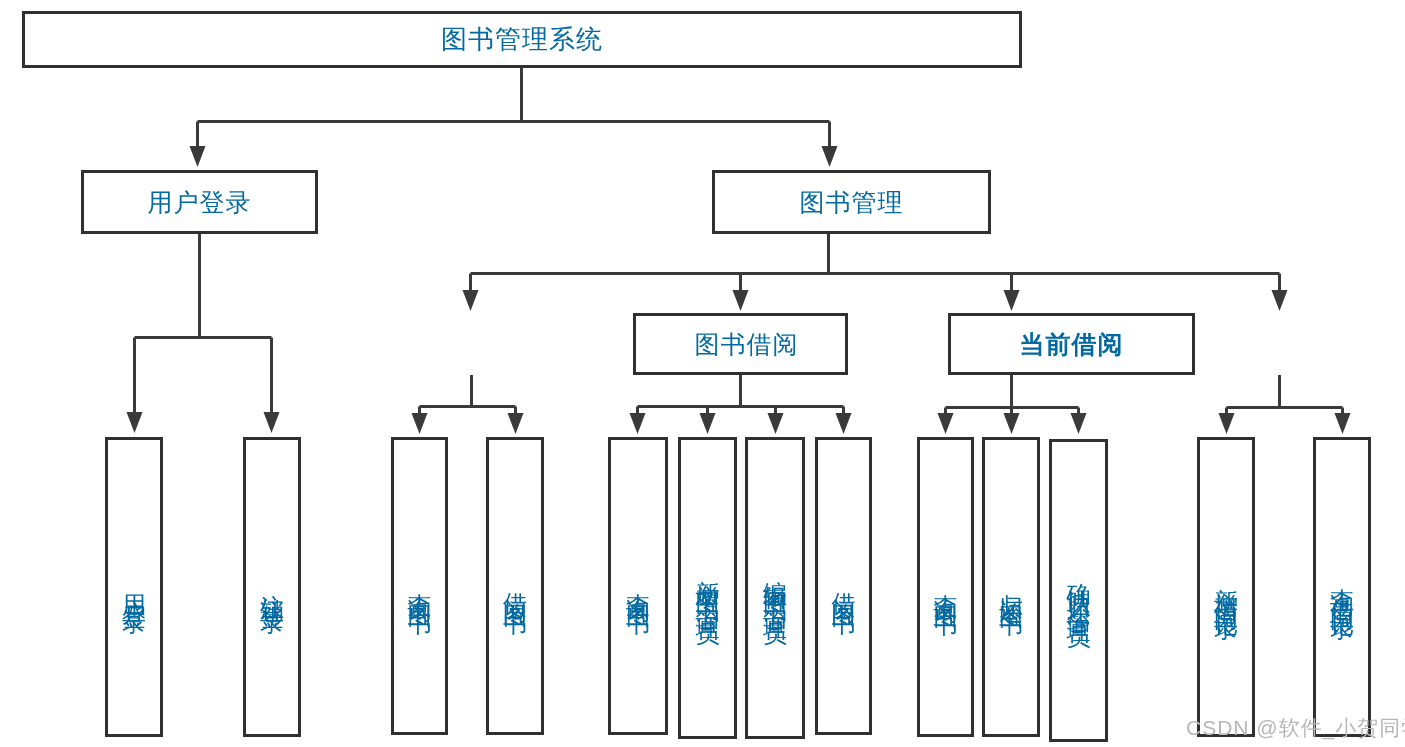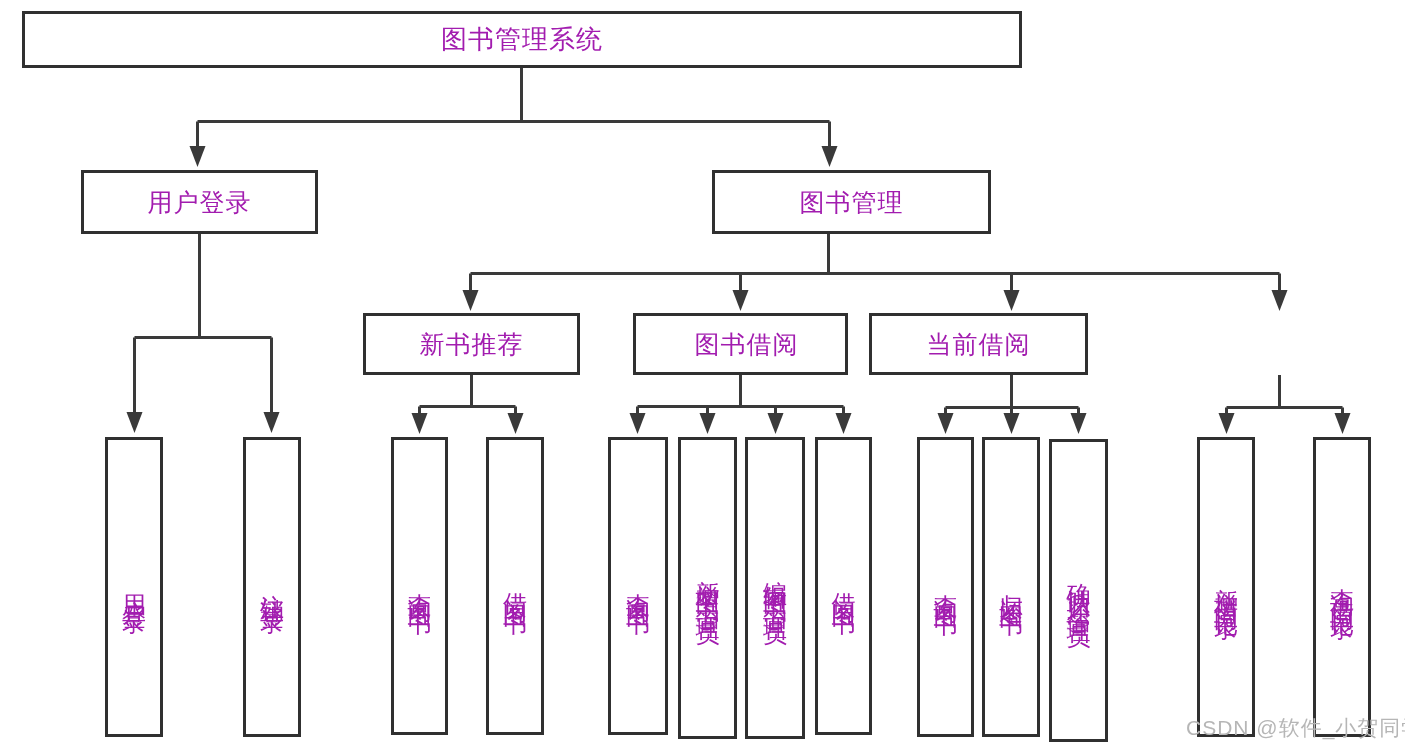--- a/index.html
+++ b/index.html
@@ -23,21 +23,21 @@
   }
   .connectors polygon {
     fill: #3a3a3a;
     stroke: none;
   }
   .node {
     position: absolute;
     box-sizing: border-box;
     background: #ffffff;
     border: 3px solid #303030;
-    color: #a21caf;
+    color: #0369a1;
     display: flex;
     align-items: center;
     justify-content: center;
     text-align: center;
     z-index: 2;
   }
   .node.root  { font-size: 26px; letter-spacing: 1px; }
   .node.level { font-size: 25px; letter-spacing: 1px; }
   .node.leaf {
     writing-mode: vertical-rl;
@@ -111,23 +111,22 @@
       <polygon points="1218.5,413 1234.5,413 1226.5,434"></polygon>
       <polygon points="1334.5,413 1350.5,413 1342.5,434"></polygon>
     </g>
   </svg>
 
   <div class="node root" style="left:22px; top:11px; width:1000px; height:57px;">图书管理系统</div>
 
   <div class="node level" style="left:81px; top:170px; width:237px; height:64px;">用户登录</div>
   <div class="node level" style="left:712px; top:170px; width:279px; height:64px;">图书管理</div>
 
-  <div class="node level" style="left:363px; top:313px; width:217px; height:62px;">新书推荐</div>
   <div class="node level" style="left:633px; top:313px; width:215px; height:62px;padding-left:12px;">图书借阅</div>
-  <div class="node level" style="left:869px; top:313px; width:219px; height:62px;">当前借阅</div>
+  <div class="node level" style="left:948px; top:313px; width:247px; height:62px;font-weight:bold;">当前借阅</div>
 
   <div class="node leaf" style="left:105px; top:437px; width:58px; height:300px;">用户登录</div>
   <div class="node leaf" style="left:243px; top:437px; width:58px; height:300px;">注销登录</div>
 
   <div class="node leaf" style="left:391px; top:437px; width:57px; height:298px;">查询图书</div>
   <div class="node leaf" style="left:486px; top:437px; width:58px; height:298px;">借阅图书</div>
 
   <div class="node leaf" style="left:608px; top:437px; width:60px; height:298px;">查询图书</div>
   <div class="node leaf" style="left:678px; top:437px; width:59px; height:302px;">新增图书（管理员）</div>
   <div class="node leaf" style="left:745px; top:437px; width:60px; height:302px;">编辑图书（管理员）</div>

